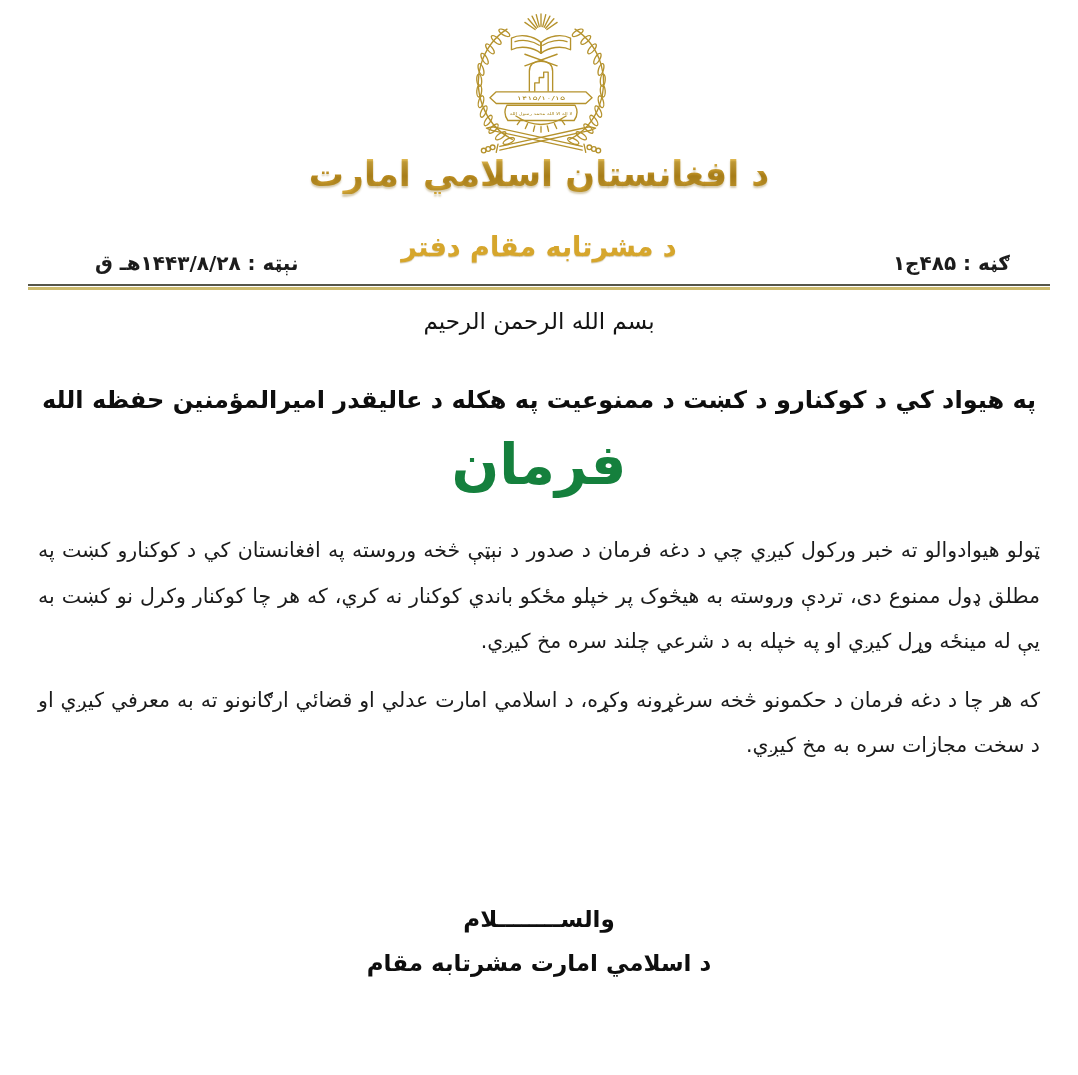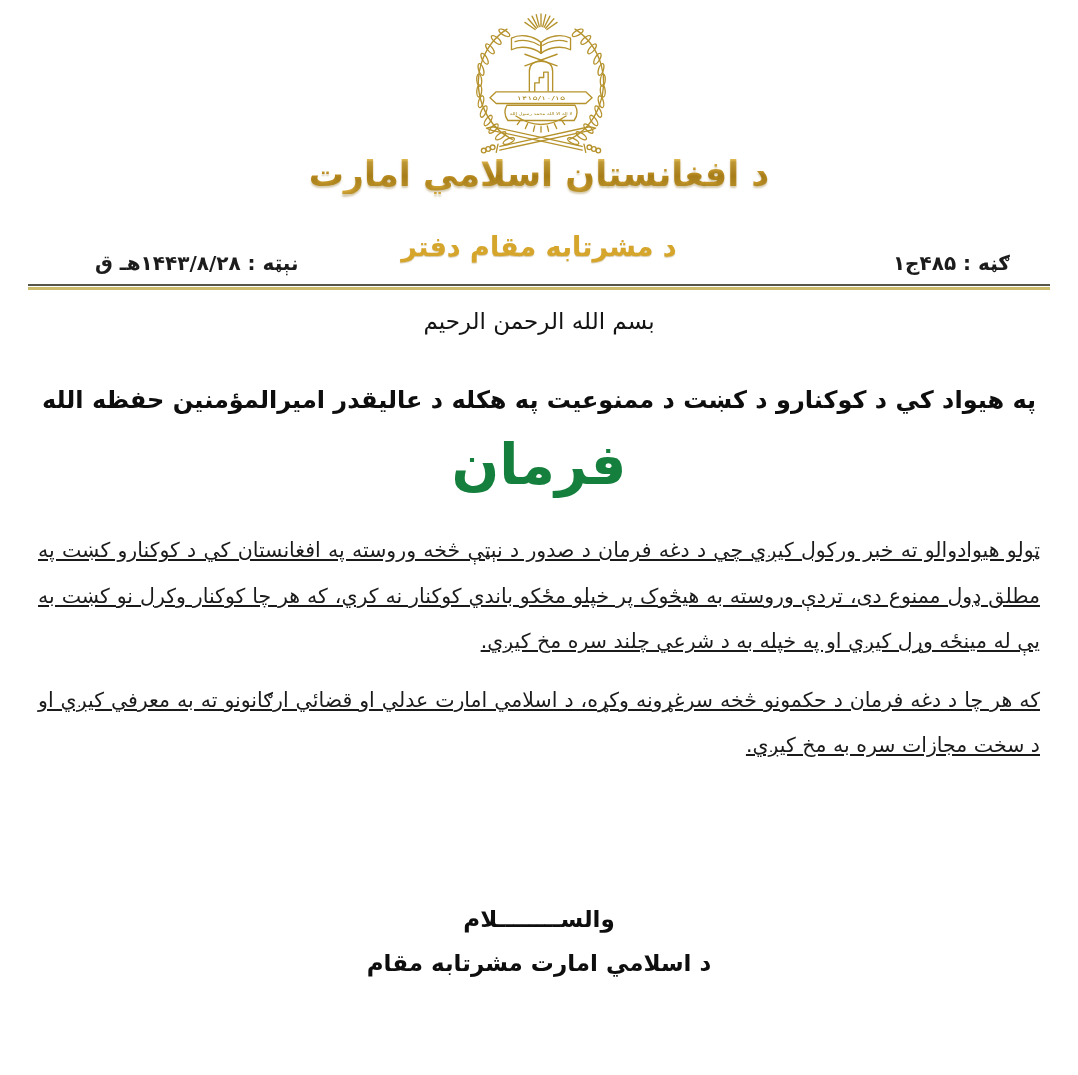--- a/index.html
+++ b/index.html
@@ -20,21 +20,21 @@
   .doc-number{top:251px;right:68px;font-size:20px;font-weight:bold;color:#1c1c1c;}
   .doc-date{top:251px;left:95px;font-size:20px;font-weight:bold;color:#1c1c1c;direction:rtl;}
   
   .rule{top:284px;left:28px;right:28px;height:1px;
     border-top:2px solid #56564a;border-bottom:3px solid #cdbb6e;background:#ffffff;}
   .basmala{top:308px;font-size:23px;color:#141414;}
   .subject{top:362px;font-size:24px;font-weight:bold;color:#0e0e0e;margin-top:24px;}
   .farman{top:432px;font-size:56px;font-weight:bold;color:#15803d;}
   .paras{top:528px;right:38px;left:38px;font-size:20.5px;line-height:45.5px;
     color:#1b1b1b;text-align:justify;}
-  .paras p{margin:0 0 13px 0;text-decoration:underline;}
+  .paras p{margin:0 0 13px 0;}
   .closing{top:906px;font-size:23px;font-weight:bold;color:#0e0e0e;}
   .signature{top:950px;font-size:23px;font-weight:bold;color:#0e0e0e;}
   svg .ln{stroke:#b5922c;stroke-width:1.5;fill:none;stroke-linecap:round;stroke-linejoin:round;}
   svg text{fill:#a8861f;stroke:none;font-family:"DejaVu Sans",sans-serif;}
 </style>
 </head>
 <body>
 
 <div class="page">
 

